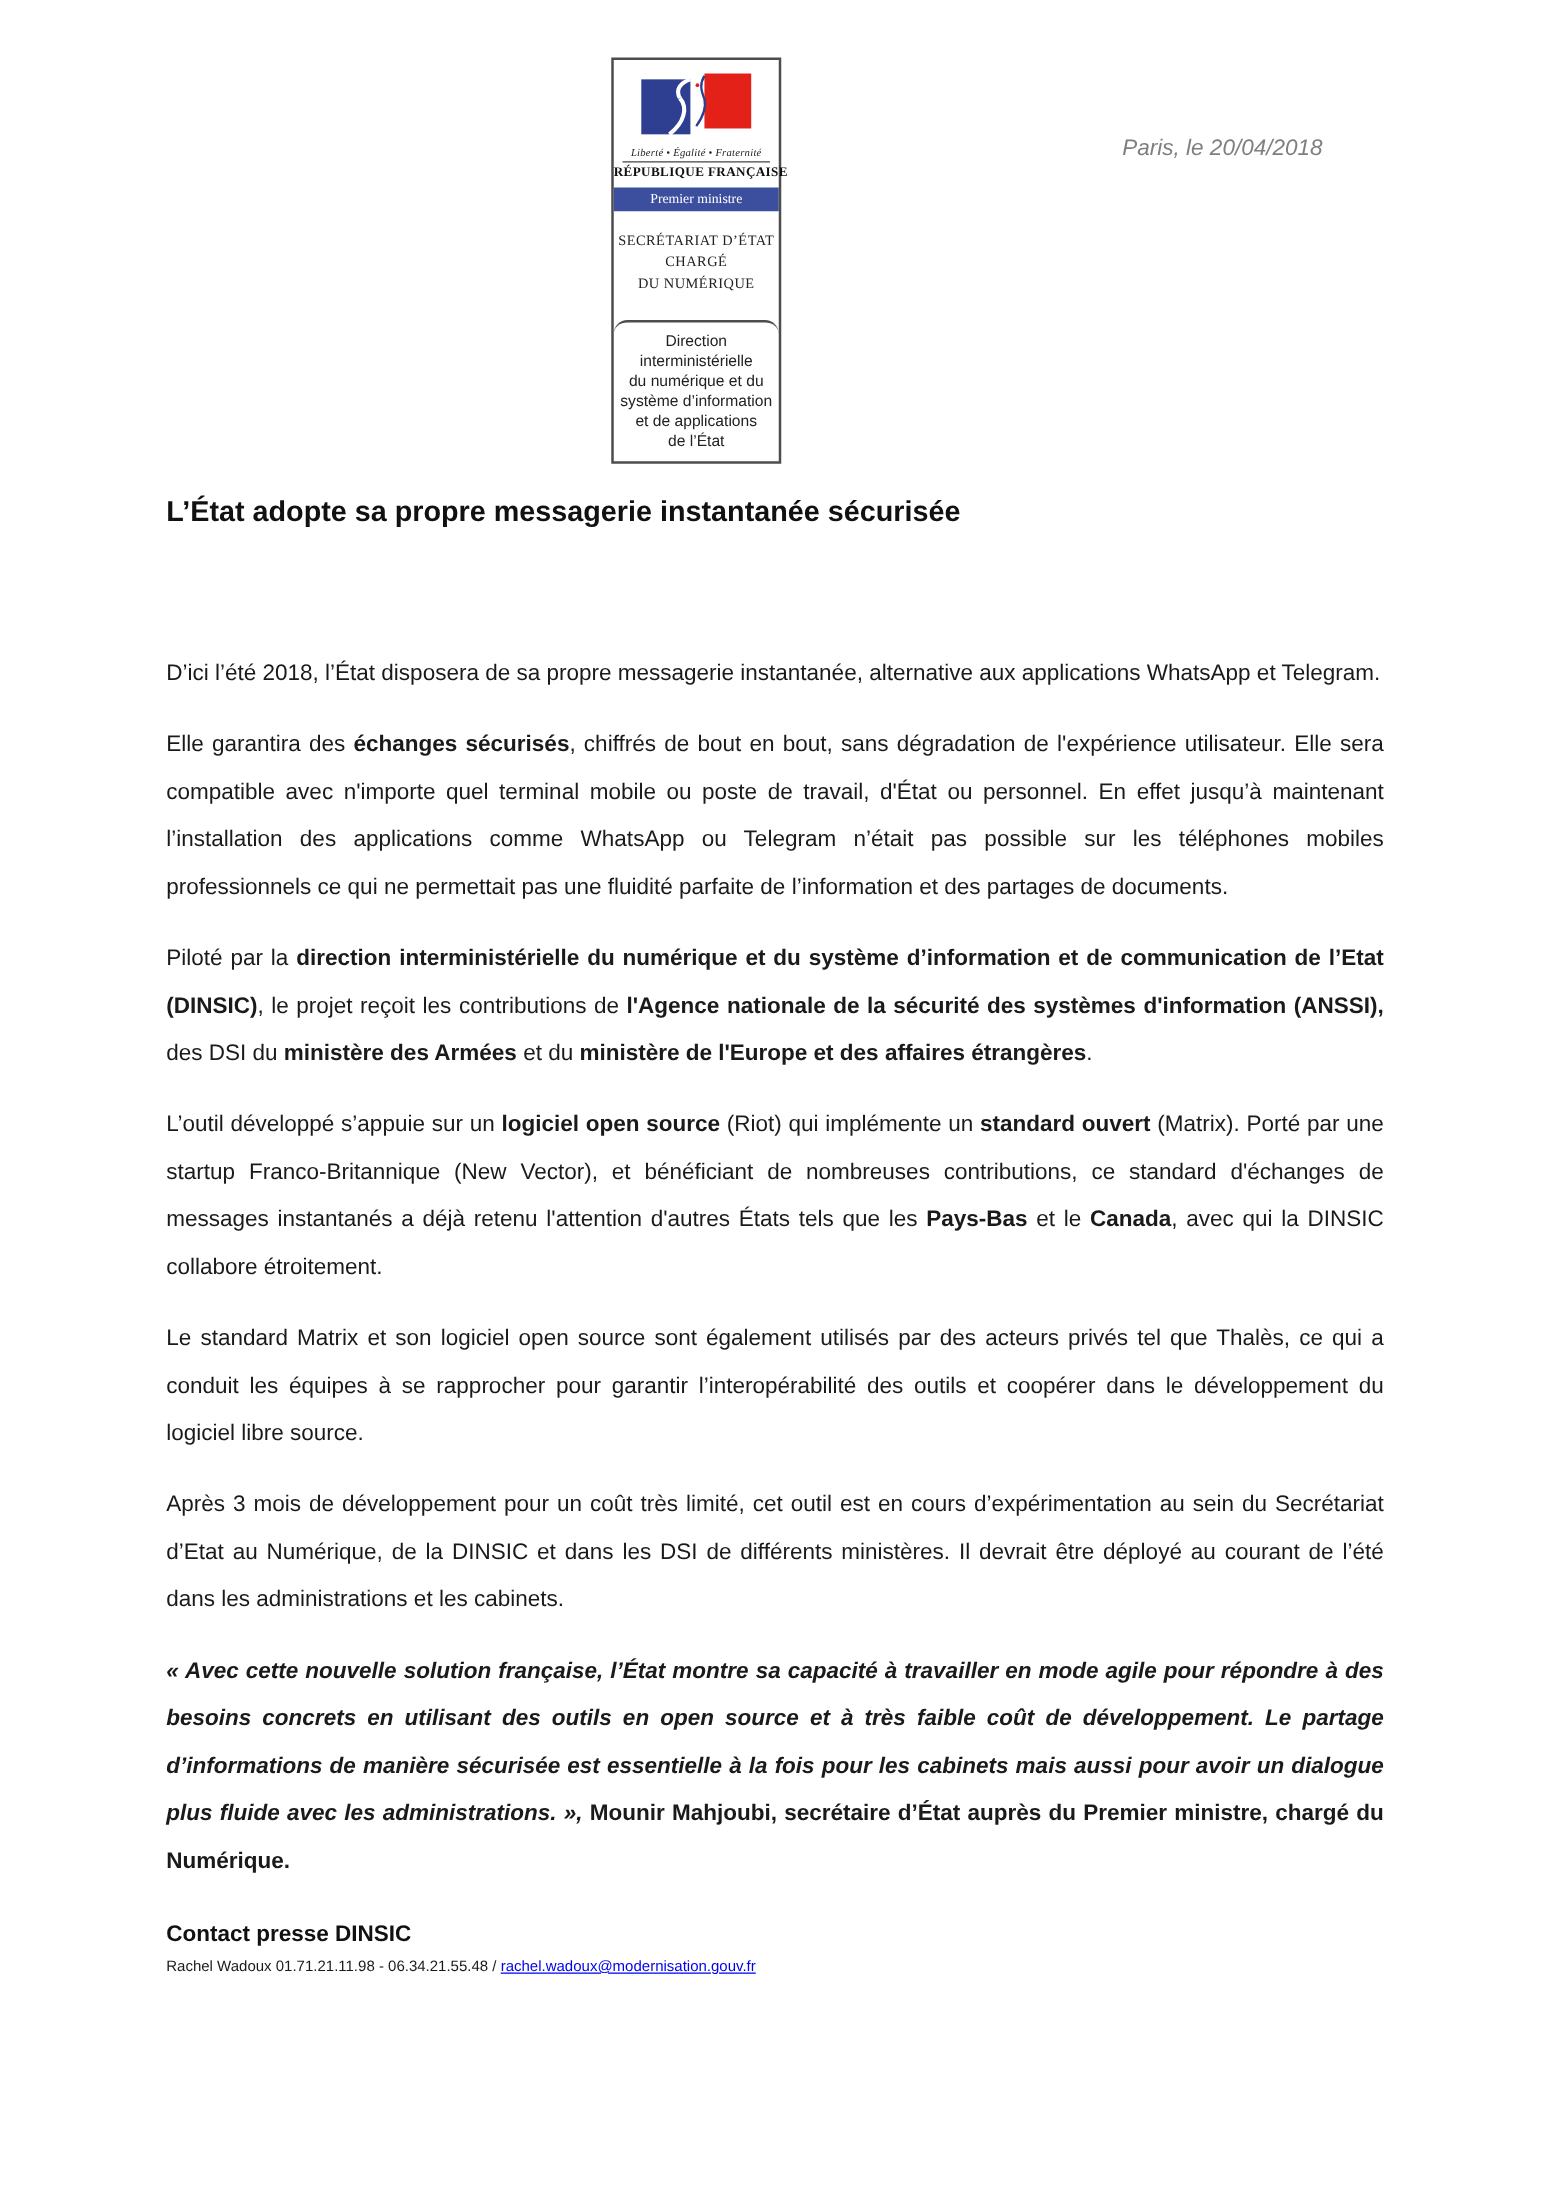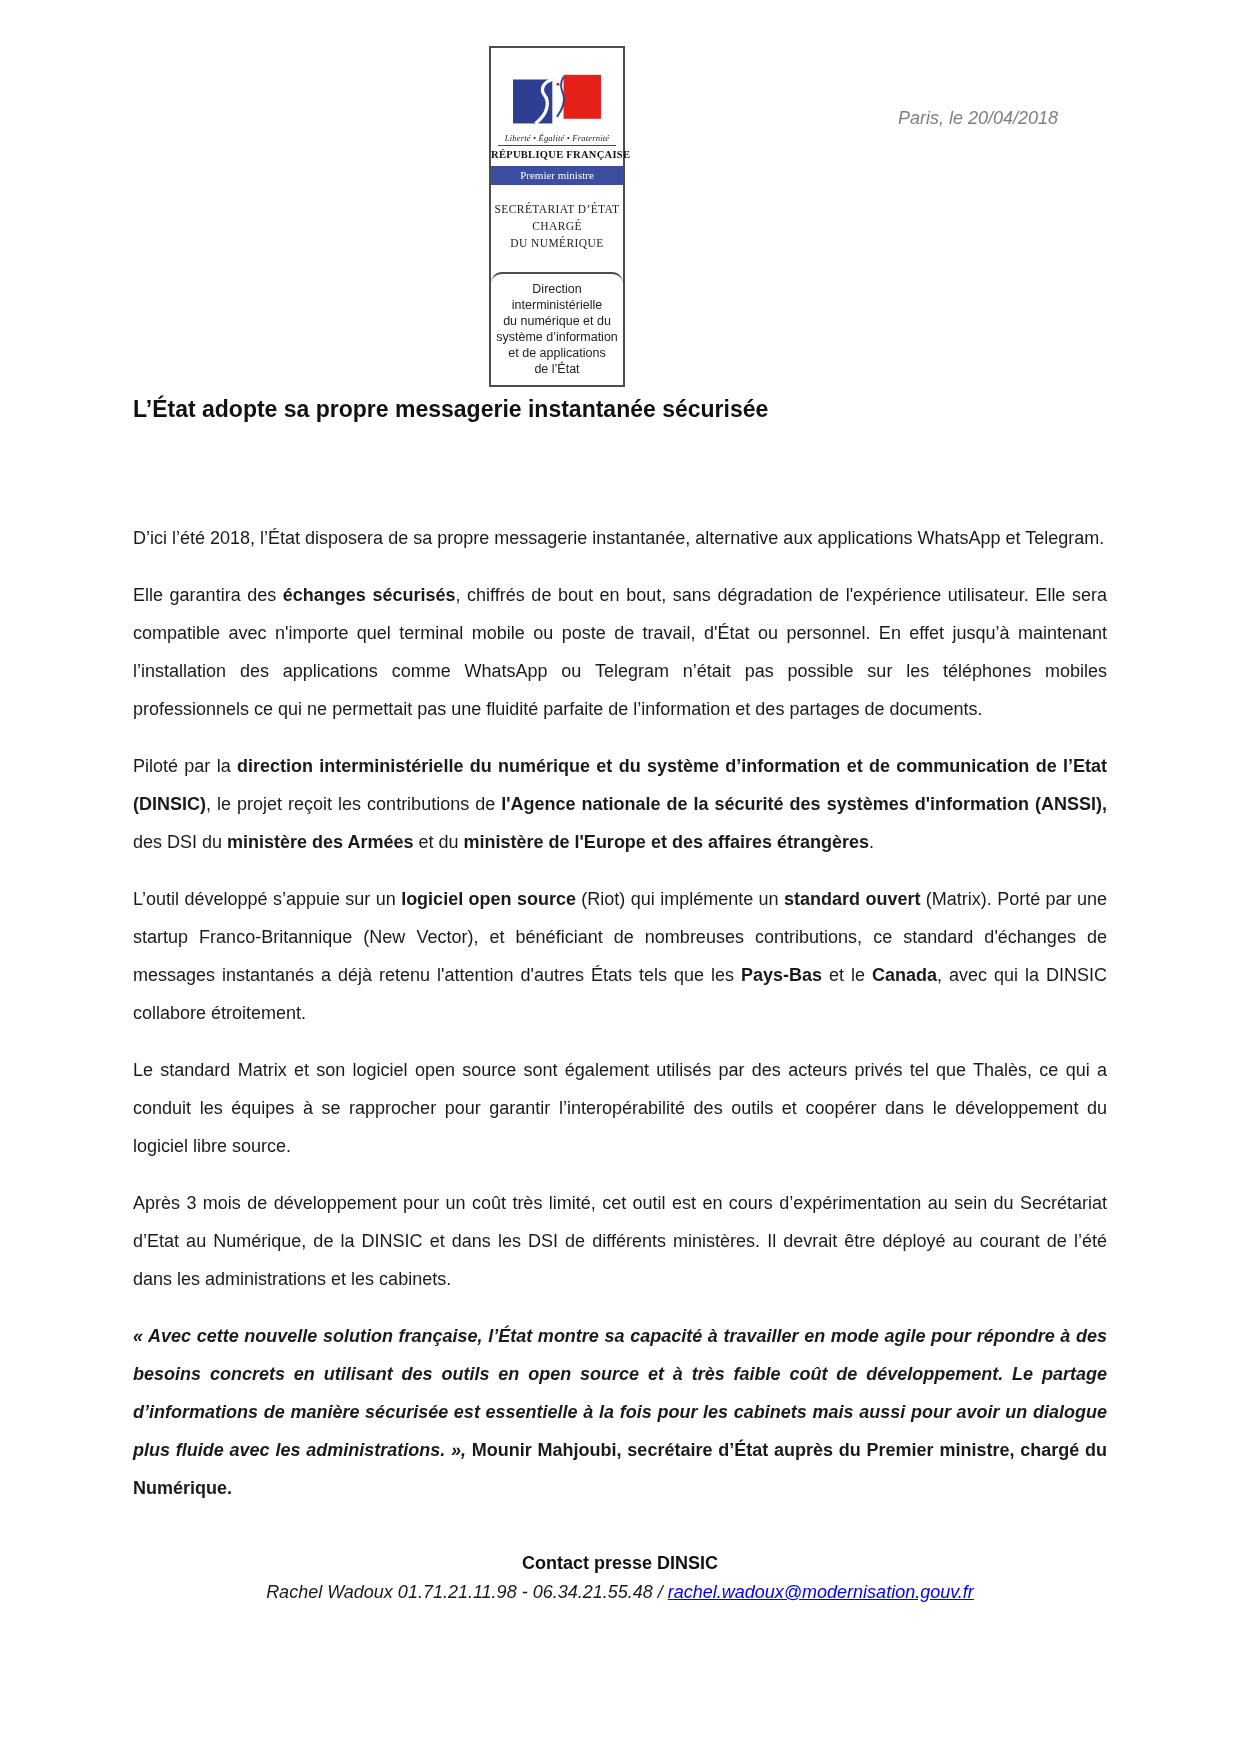--- a/index.html
+++ b/index.html
@@ -20,21 +20,21 @@
     font-family:"Liberation Sans","DejaVu Sans",sans-serif;
     color:var(--text);
   }
   
   .gov-box{
     position:absolute;left:489px;top:46px;width:136px;
     border:2px solid #4d4d4d;
     text-align:center;
     background:#fff;
   }
-  .gov-top{padding:24px 0 0;}
+  .gov-top{padding:8px 0 0;}
   .flag{display:block;margin:0 auto;}
   .motto{
     font-family:"Liberation Serif","DejaVu Serif",serif;
     font-style:italic;font-size:8.5px;letter-spacing:.2px;
     margin:3px 7px 0;padding-bottom:2px;border-bottom:1px solid #444;
     white-space:nowrap;color:#222;
   }
   .republic{
     font-family:"Liberation Serif","DejaVu Serif",serif;
     font-weight:bold;font-size:10.5px;letter-spacing:.3px;
@@ -69,23 +69,23 @@
   .paragraphs{margin-top:96px;}
   p.para{
     margin:0 0 19px;
     font-size:18px;line-height:38px;
     text-align:justify;
     color:var(--text);
   }
   .b{font-weight:bold;}
   .i{font-style:italic;}
   
-  .footer{margin-top:46px;text-align:center;}
+  .footer{margin-top:30px;}
   .contact-title{font-size:18px;font-weight:bold;margin-bottom:8px;color:#111;}
-  .contact-line{font-size:18px;color:var(--text);font-style:italic;}
+  .contact-line{font-size:12px;color:var(--text);}
   .contact-line a{color:var(--link-blue);text-decoration:underline;}
 </style>
 </head>
 <body>
 
 <div class="gov-box">
   <div class="gov-top">
     <svg class="flag" viewBox="0 0 100 62" width="96" height="58" aria-hidden="true">
       <rect x="3" y="8" width="42" height="47" fill="var(--flag-blue)"></rect>
       <rect x="57" y="3" width="40" height="47" fill="var(--flag-red)"></rect>

